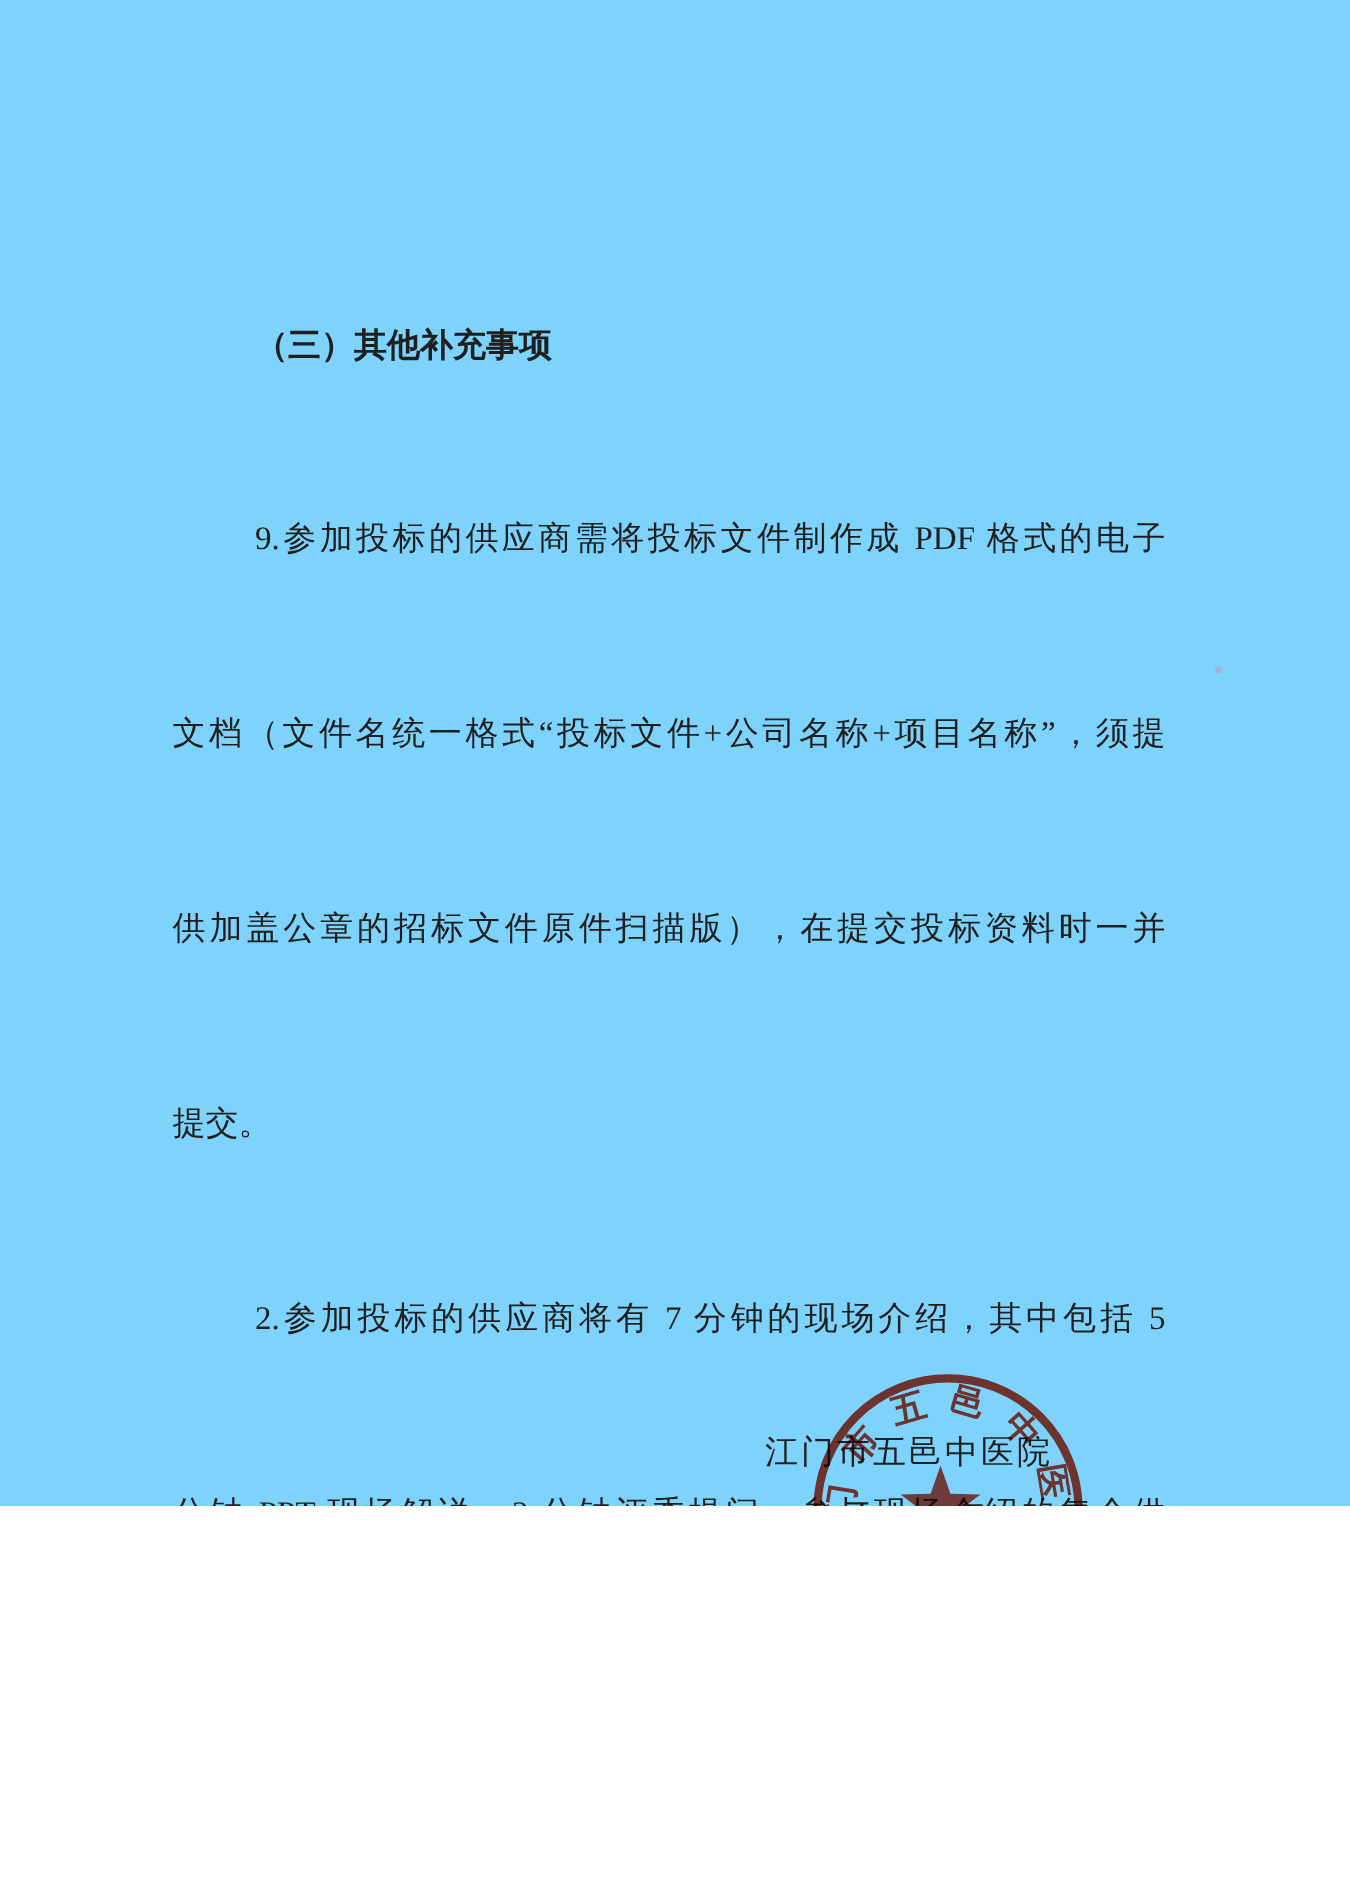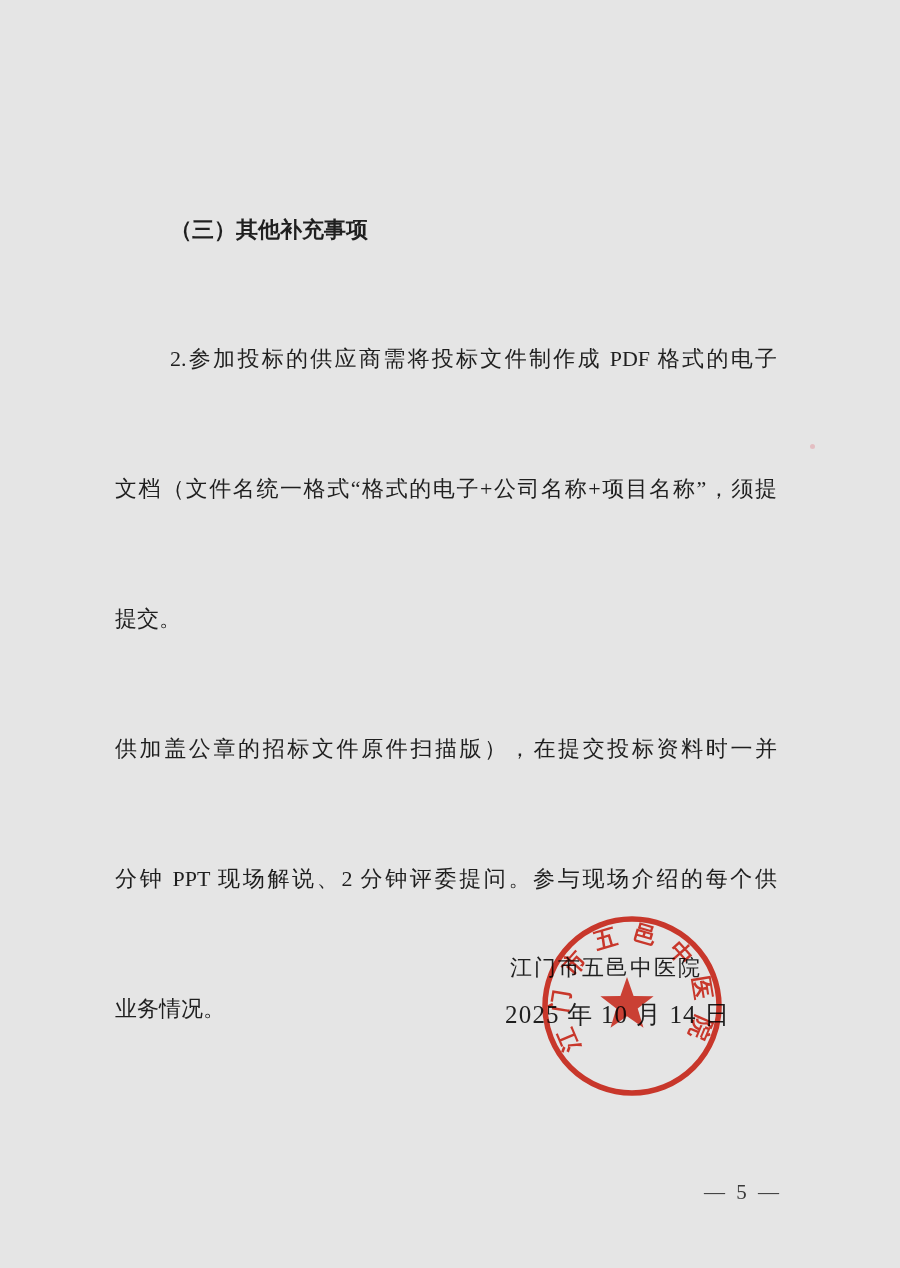--- a/index.html
+++ b/index.html
@@ -3,22 +3,22 @@
 <meta charset="utf-8">
 <style>
   html, body { margin: 0; padding: 0; }
   body {
     width: 900px; height: 1268px;
     background: #ffffff;
     font-family: "Liberation Serif", "DejaVu Serif", serif;
   }
   .page {
     position: relative;
-    width: 900px; height: 1268px;
-    background: #e5e5e5;
+    width: 900px; height: 1004px;
+    background: #7dd3fc;
     overflow: hidden;
   }
   .doc-text {
     position: absolute;
     left: 115px; top: 121px;
     width: 662px;
     font-size: 22px;
     line-height: 43.3px;
     color: #1f1f1f;
     white-space: pre-wrap;
@@ -75,24 +75,25 @@
     background: rgba(226, 132, 142, 0.40);
   }
 </style>
 </head>
 <body>
 
 <div class="page">
 
   <div class="doc-text">
     <div class="ln ind hd">（三）其他补充事项</div>
-    <div class="ln ind just">2.参加投标的供应商需将投标文件制作成 PDF 格式的电子</div>
-    <div class="ln just">文档（文件名统一格式“格式的电子+公司名称+项目名称”，须提</div>
+    <div class="ln ind just">9.参加投标的供应商需将投标文件制作成 PDF 格式的电子</div>
+    <div class="ln just">文档（文件名统一格式“投标文件+公司名称+项目名称”，须提</div>
+    <div class="ln just">供加盖公章的招标文件原件扫描版），在提交投标资料时一并</div>
     <div class="ln">提交。</div>
-    <div class="ln just">供加盖公章的招标文件原件扫描版），在提交投标资料时一并</div>
+    <div class="ln ind just">2.参加投标的供应商将有 7 分钟的现场介绍，其中包括 5</div>
     <div class="ln just">分钟 PPT 现场解说、2 分钟评委提问。参与现场介绍的每个供</div>
     <div class="ln">业务情况。</div>
     
     
     
     
     
     
     
     

